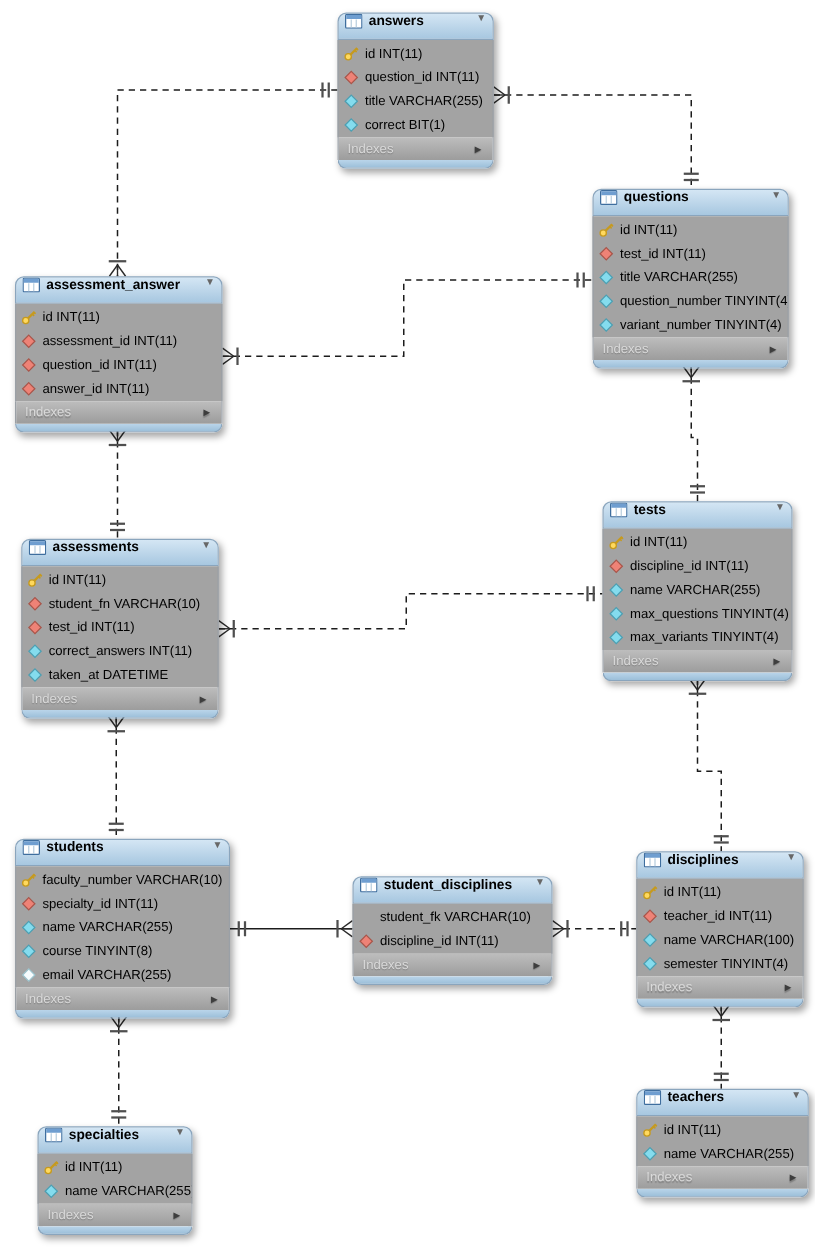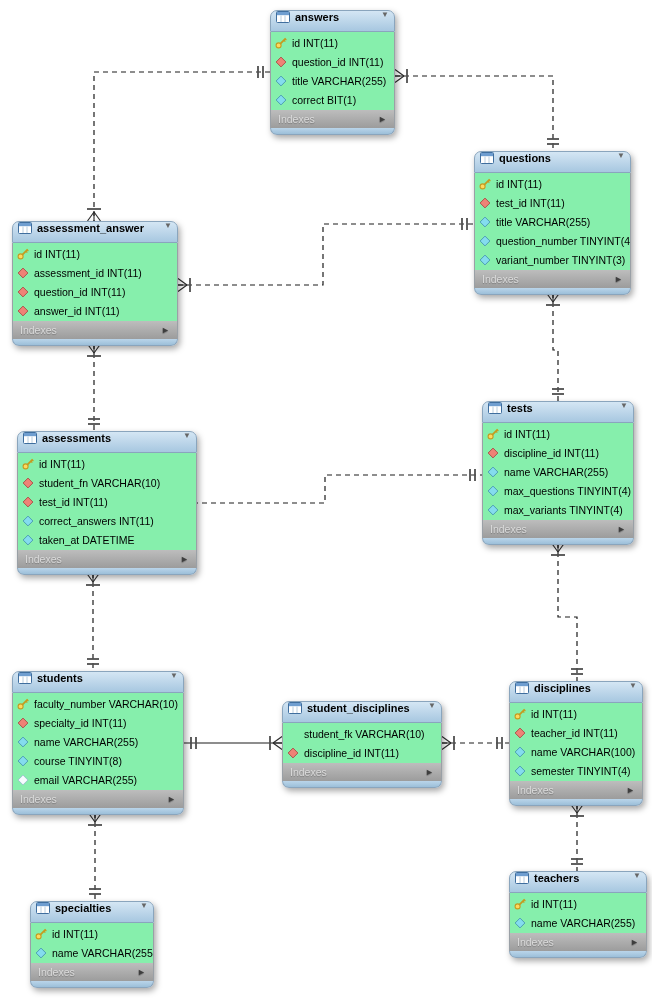--- a/index.html
+++ b/index.html
@@ -5,21 +5,21 @@
   html,body{margin:0;padding:0;background:#ffffff;}
   body{width:652px;height:1000px;font-family:"Liberation Sans",sans-serif;position:relative;overflow:hidden;}
   #canvas{position:absolute;left:0;top:0;width:652px;height:1000px;}
   #wires{position:absolute;left:0;top:0;z-index:1;}
   .tbl{position:absolute;z-index:2;border-radius:7px;box-shadow:2px 3px 6px rgba(0,0,0,0.35);box-sizing:border-box;}
   .hd{height:22px;display:flex;padding:0 5px;
       background:linear-gradient(#d4e6f4,#a7c7e0);
       border:1px solid #8aa5bd;border-radius:7px 7px 0 0;box-sizing:border-box;}
   .tname{font-size:11px;font-weight:bold;color:#000;margin-left:5px;white-space:nowrap;overflow:hidden;}
   .tri{margin-left:auto;font-size:8px;color:#676767;line-height:1;padding-left:3px;}
-  .rows{background:#86efac;border-left:1px solid #9aa0a6;border-right:1px solid #9aa0a6;padding:1px 0;box-sizing:border-box;}
+  .rows{background:#a3a3a3;border-left:1px solid #9aa0a6;border-right:1px solid #9aa0a6;padding:1px 0;box-sizing:border-box;}
   .row{height:19px;display:flex;align-items:center;padding:0 4px;font-size:10.5px;color:#000;white-space:nowrap;overflow:hidden;}
   .cico{width:13px;height:12px;margin-right:4px;flex:0 0 13px;display:inline-flex;align-items:center;}
   .row.noicon{padding-left:5px;margin-left:16px;}
   .idx{height:18px;display:flex;align-items:center;padding:0 7px;
        background:linear-gradient(#bdbdbd,#9c9c9c);
        border-left:1px solid #9aa0a6;border-right:1px solid #9aa0a6;
        font-size:10.5px;font-weight:normal;color:#dadada;text-shadow:0 1px 1px rgba(0,0,0,0.25);box-sizing:border-box;}
   .arr{margin-left:auto;color:#3e3e3e;font-size:9px;line-height:1;}
   .ft{height:7px;background:linear-gradient(#bad5ea,#9cbfd9);border:1px solid #8aa5bd;border-top:none;
       border-radius:0 0 7px 7px;box-sizing:border-box;}
@@ -234,21 +234,21 @@
             </svg>
           </span>
           <span class="ctext">question_number TINYINT(4)</span>
         </div>
         <div class="row">
           <span class="cico">
             <svg width="12" height="12" viewBox="0 0 12 12">
     <path d="M6 1.1 L10.9 6 L6 10.9 L1.1 6 Z" fill="#84dcee" stroke="#4d9fb2" stroke-width="1"></path>
             </svg>
           </span>
-          <span class="ctext">variant_number TINYINT(3)</span>
+          <span class="ctext">variant_number TINYINT(4)</span>
         </div>
       </div>
     <div class="idx">
       <span>Indexes</span>
       <span class="arr">►</span>
       </div>
     <div class="ft"></div>
     </div>
     <div class="tbl" style="left: 12px; top: 221px; width: 166px;">
     <div class="hd">
@@ -355,21 +355,21 @@
           </span>
           <span class="ctext">max_variants TINYINT(4)</span>
         </div>
       </div>
     <div class="idx">
       <span>Indexes</span>
       <span class="arr">►</span>
       </div>
     <div class="ft"></div>
     </div>
-    <div class="tbl" style="left: 17px; top: 431px; width: 180px;">
+    <div class="tbl" style="left: 17px; top: 431px; width: 158px;">
     <div class="hd">
         <svg width="14" height="12" viewBox="0 0 14 12">
   <rect x="0.5" y="0.5" width="13" height="11" rx="1" fill="#ffffff" stroke="#3f6e9e"></rect>
   <rect x="1" y="1" width="12" height="3.2" fill="#6f9ed0"></rect>
   <path d="M5 4.5 V11 M9 4.5 V11" stroke="#b9cede" stroke-width="1"></path>
         </svg>
       <span class="tname">assessments</span>
       <span class="tri">▼</span>
       </div>
     <div class="rows">

